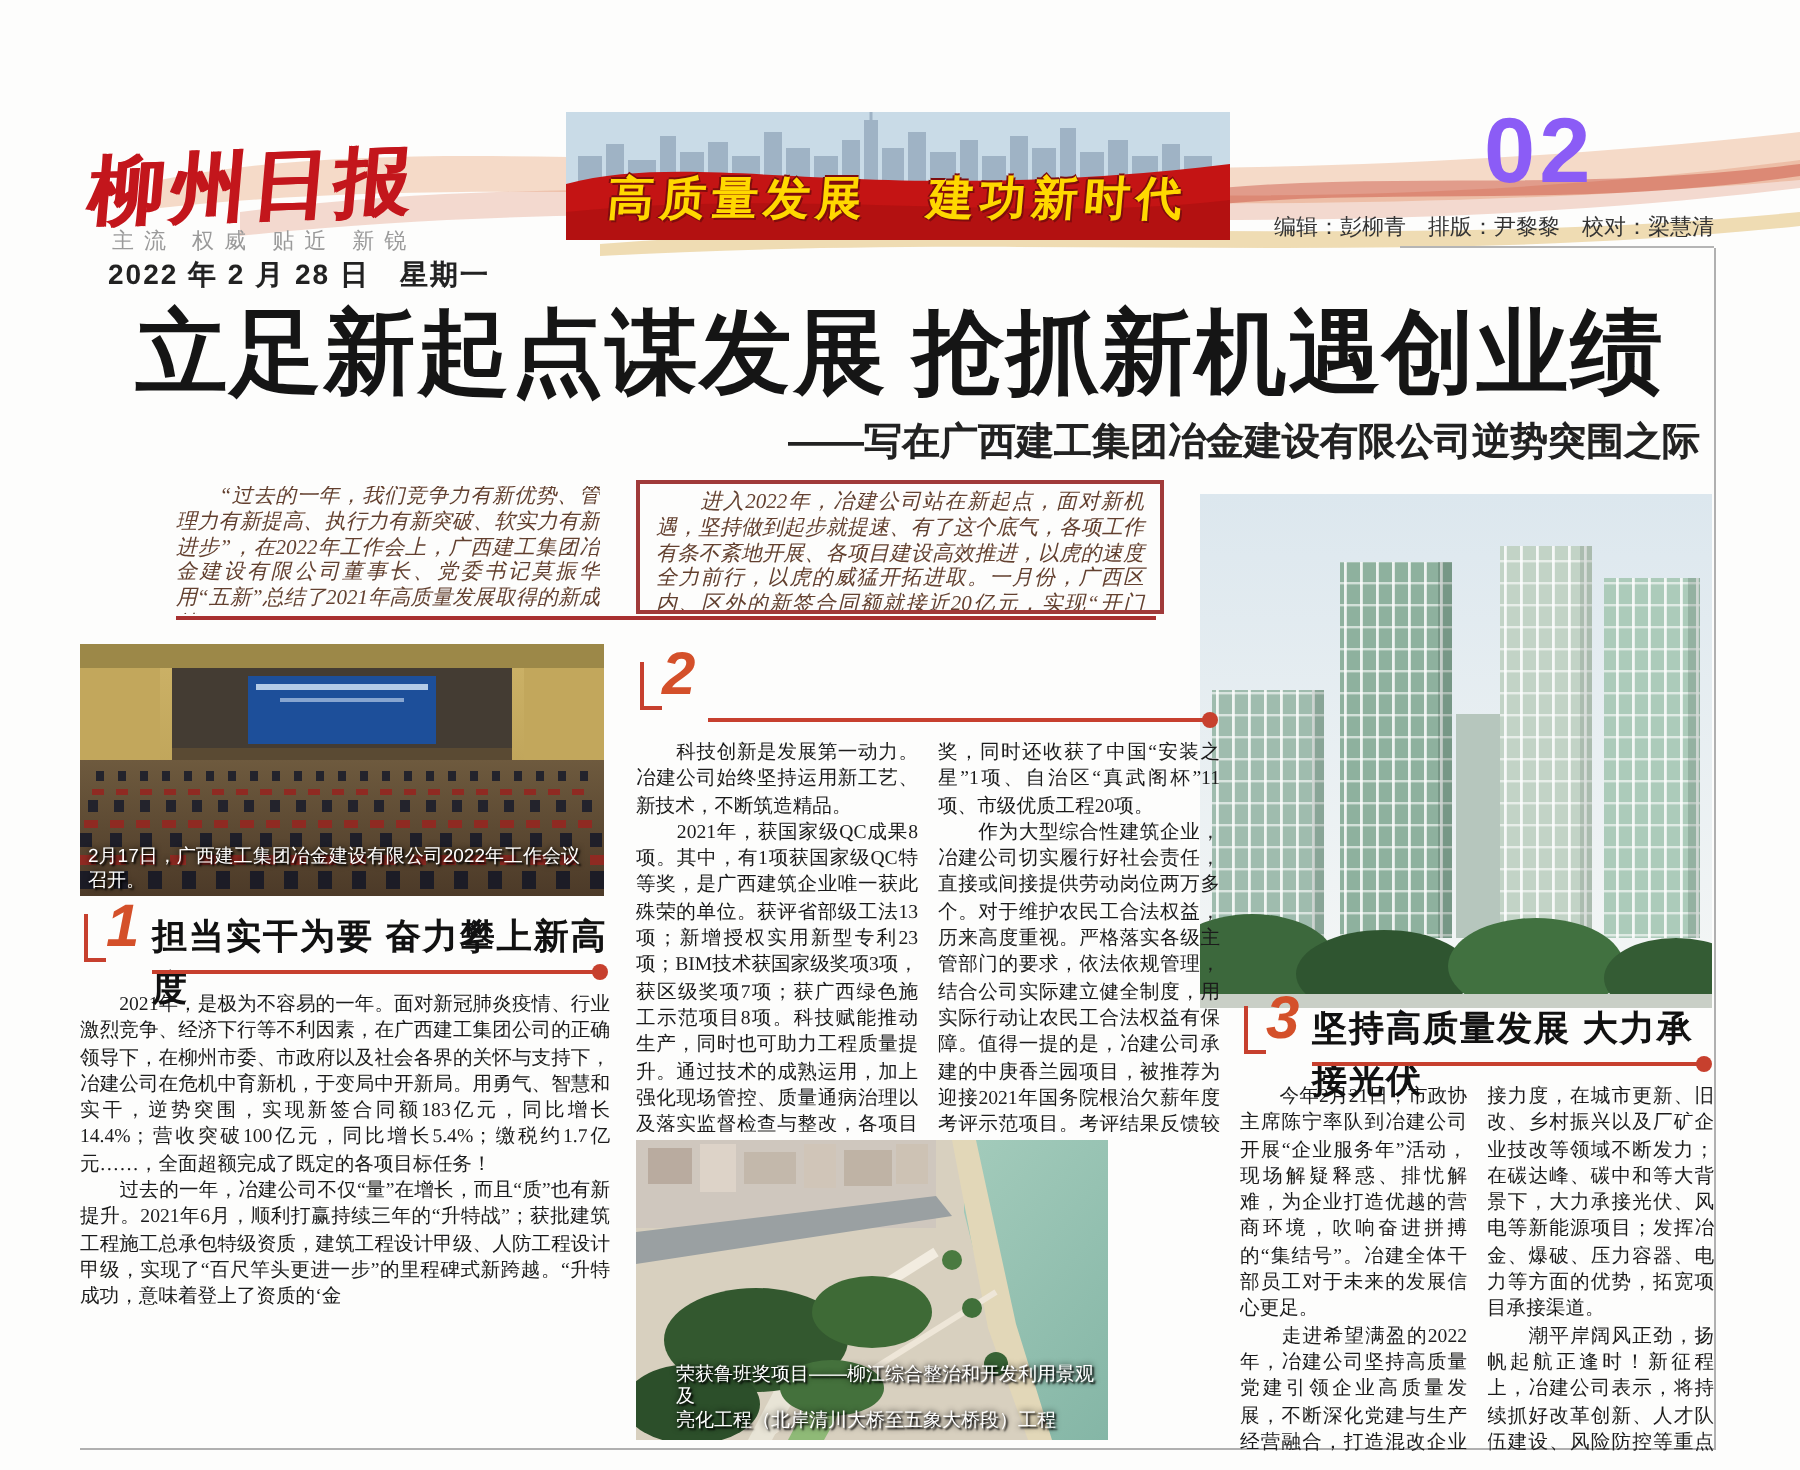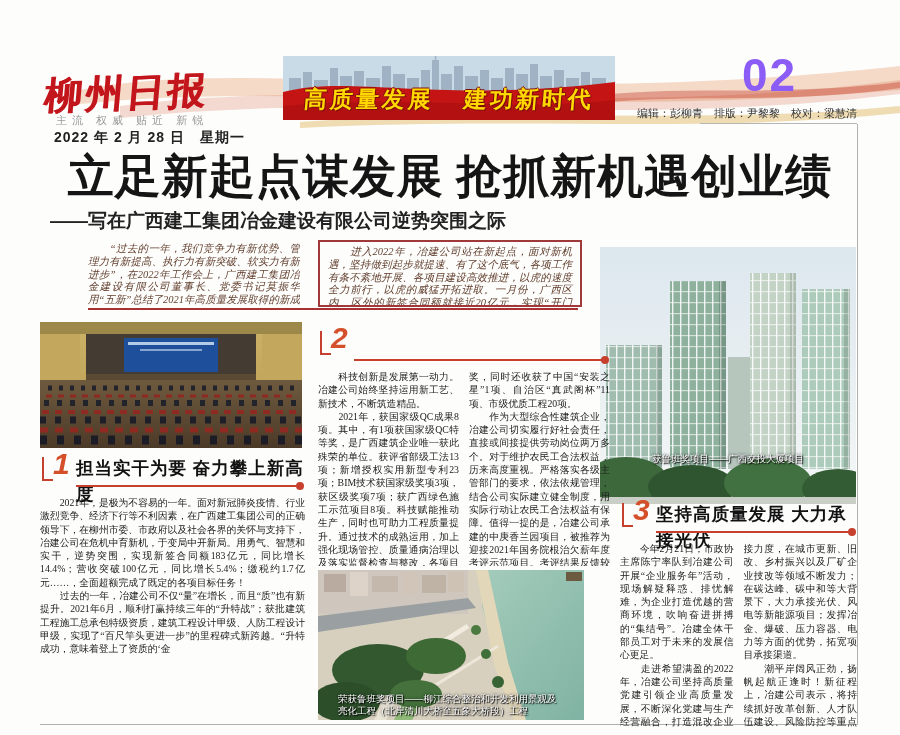--- a/index.html
+++ b/index.html
@@ -25,38 +25,38 @@
   .pagenum{left:742px;top:48px;font-size:46px;font-weight:bold;color:#8b5cf6;
         font-family:"Liberation Sans", sans-serif;letter-spacing:2px;}
   .credits{right:43px;top:106px;font-size:11px;color:#333;
         font-family:Liberation Serif, serif;}
   .credits-rule{left:700px;top:123px;width:157px;height:1px;background:#b5b5b5;}
   .right-rule{left:857px;top:124px;width:1px;height:600px;background:#b0b0b0;}
   .bottom-rule{left:40px;top:724px;width:818px;height:1px;background:#b0b0b0;}
   
   .headline{left:50px;top:146px;width:800px;text-align:center;font-size:46px;
         font-weight:bold;color:#151515;letter-spacing:1px;font-family:Liberation Serif, serif;}
-  .subhead{left:50px;top:208px;width:800px;text-align:left;font-size:19px;
+  .subhead{left:50px;top:208px;width:800px;text-align:right;font-size:19px;
         font-weight:bold;color:#222;font-family:"Liberation Sans", sans-serif;}
   
   .lede{font-size:10.5px;line-height:12.8px;font-style:italic;color:#63402f;
         text-align:justify;white-space:pre-line;overflow:hidden;}
   .lede-left{left:88px;top:243px;width:212px;height:64px;}
   .lede-right{left:318px;top:240px;width:244px;height:55px;padding:4px 8px;
         border:2px solid #a03a3a;}
   .lede-rule{left:88px;top:308px;width:490px;height:2px;background:#a83030;}
   
   .photo{overflow:hidden;}
   .photo svg{display:block;}
   .photo-cap{position:absolute;left:4px;right:4px;color:#fff;
         font-family:"Liberation Sans", sans-serif;font-size:9.5px;line-height:11.5px;
         text-shadow:0 0 3px #000,1px 1px 1px #000;white-space:pre-line;}
   .photo-meeting{left:40px;top:322px;width:262px;height:126px;}
   .photo-towers{left:600px;top:247px;width:256px;height:257px;}
-  .photo-river{left:318px;top:570px;width:266px;height:150px;}
+  .photo-river{left:318px;top:570px;width:236px;height:150px;}
   
   .section{font-family:"Liberation Serif", serif;}
   .sec-head{position:relative;height:30px;padding-left:36px;margin-bottom:8px;
         font-family:"Liberation Sans", sans-serif;}
   .sec-head::before{content:"";position:absolute;left:2px;top:2px;width:9px;height:22px;
         border-left:2px solid #c7402e;border-bottom:2px solid #c7402e;}
   .sec-num{position:absolute;left:13px;top:-8px;font-size:30px;font-weight:bold;
         font-style:italic;color:#d4502a;}
   .sec-title{font-size:17.5px;font-weight:bold;color:#111;letter-spacing:1px;
         line-height:26px;}
@@ -166,21 +166,20 @@
     <rect x="190" y="26" width="6" height="196" fill="rgba(40,60,50,0.15)"></rect>
     <rect x="202" y="42" width="48" height="180" fill="#accbba"></rect>
     <rect x="202" y="42" width="48" height="180" fill="url(#winG)"></rect>
     <rect x="244" y="42" width="6" height="180" fill="rgba(40,60,50,0.18)"></rect>
     <ellipse cx="26" cy="234" rx="42" ry="24" fill="#3c683c"></ellipse>
     <ellipse cx="92" cy="240" rx="44" ry="22" fill="#2f5530"></ellipse>
     <ellipse cx="168" cy="236" rx="44" ry="24" fill="#417140"></ellipse>
     <ellipse cx="238" cy="242" rx="36" ry="20" fill="#345c34"></ellipse>
     <rect x="0" y="250" width="256" height="7" fill="#c9cfc6"></rect>
   </svg>
-  <div class="photo-cap" style="bottom:40px;text-align:center;">获鲁班奖项目——广西交投大厦项目</div>
 </div>
 
 <div class="abs photo photo-meeting">
   <svg viewBox="0 0 262 126" width="262" height="126">
     <defs>
       <linearGradient id="wallG" x1="0" y1="0" x2="0" y2="1">
         <stop offset="0" stop-color="#cdb368"></stop>
           <stop offset="1" stop-color="#b3974d"></stop>
       </linearGradient>
       <linearGradient id="floorG" x1="0" y1="0" x2="0" y2="1">
@@ -199,20 +198,21 @@
     <rect x="46" y="52" width="170" height="6" fill="#5a4a33"></rect>
     <rect x="0" y="58" width="262" height="68" fill="url(#floorG)"></rect>
     <line x1="8" y1="66" x2="254" y2="66" stroke="#23232c" stroke-width="5" stroke-dasharray="4 7"></line>
     <line x1="6" y1="74" x2="256" y2="74" stroke="#8f2a22" stroke-width="3" stroke-dasharray="6 6"></line>
     <line x1="4" y1="81" x2="258" y2="81" stroke="#23232c" stroke-width="6" stroke-dasharray="5 8"></line>
     <line x1="2" y1="90" x2="260" y2="90" stroke="#8f2a22" stroke-width="4" stroke-dasharray="7 6"></line>
     <line x1="0" y1="98" x2="262" y2="98" stroke="#1f1f29" stroke-width="7" stroke-dasharray="6 9"></line>
     <line x1="0" y1="108" x2="262" y2="108" stroke="#8f2a22" stroke-width="5" stroke-dasharray="8 7"></line>
     <line x1="0" y1="118" x2="262" y2="118" stroke="#1c1c26" stroke-width="9" stroke-dasharray="7 10"></line>
   </svg>
+  <div class="photo-cap" style="bottom:2px;">2月17日，广西建工集团冶金建设有限公司2022年工作会议召开。</div>
 </div>
 
 <div class="abs photo photo-river">
   <svg viewBox="0 0 292 150" width="292" height="150">
     <defs>
       <linearGradient id="watG" x1="0" y1="0" x2="1" y2="1">
         <stop offset="0" stop-color="#a3cbbb"></stop>
           <stop offset="1" stop-color="#7cb0a0"></stop>
       </linearGradient>
     </defs>

